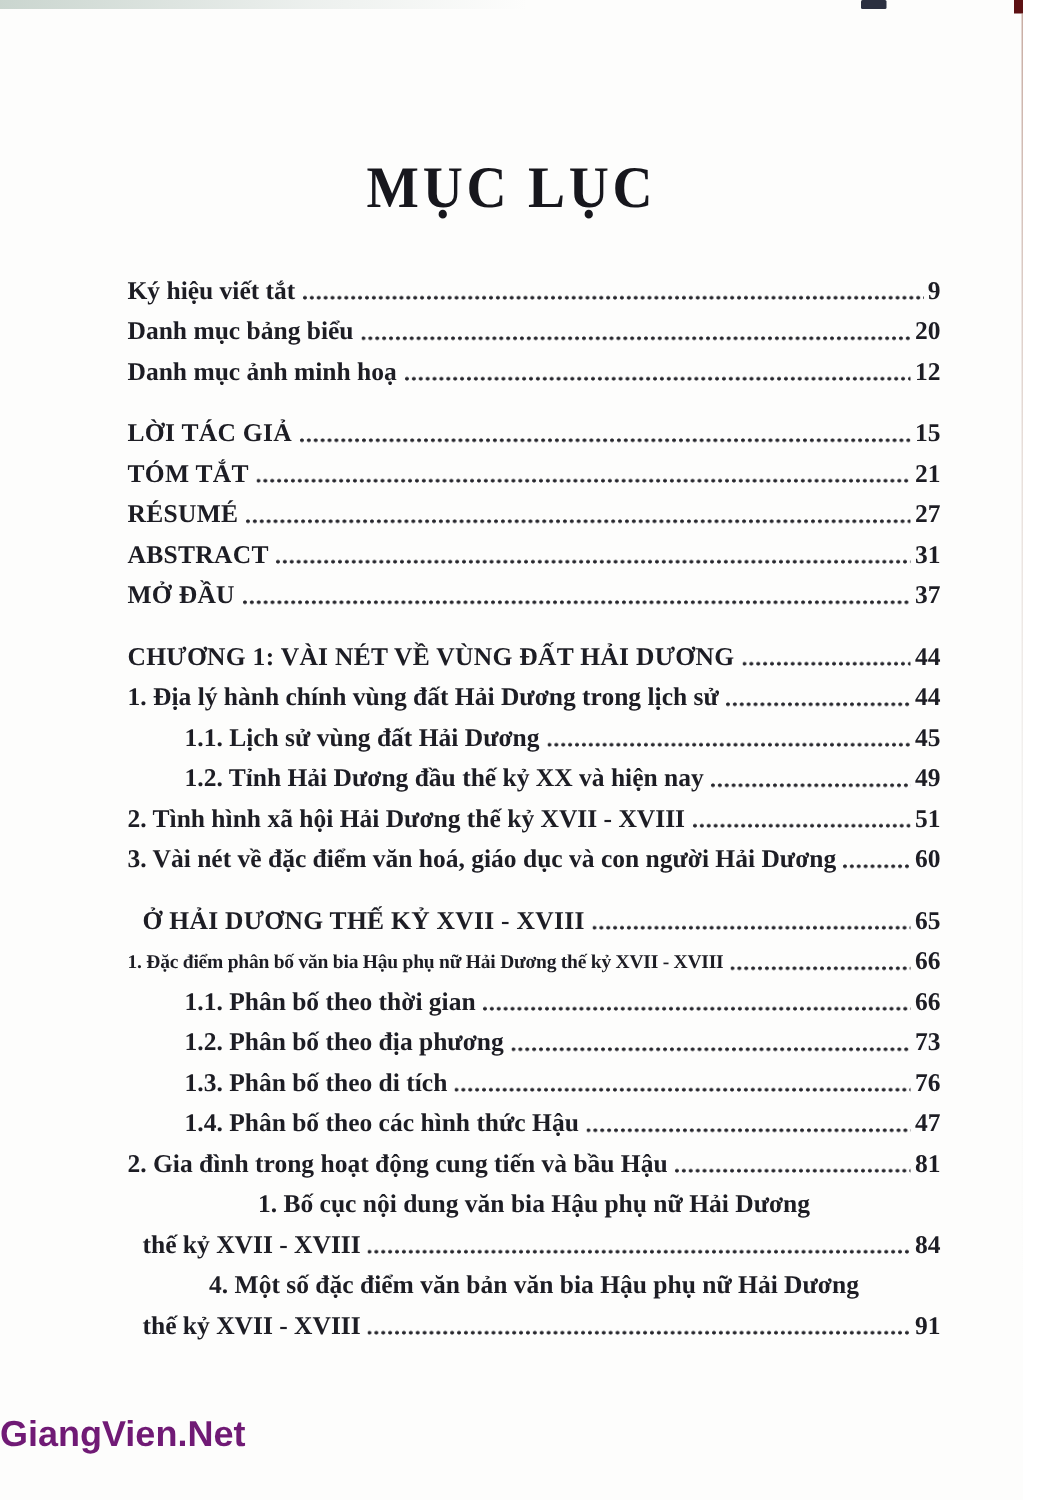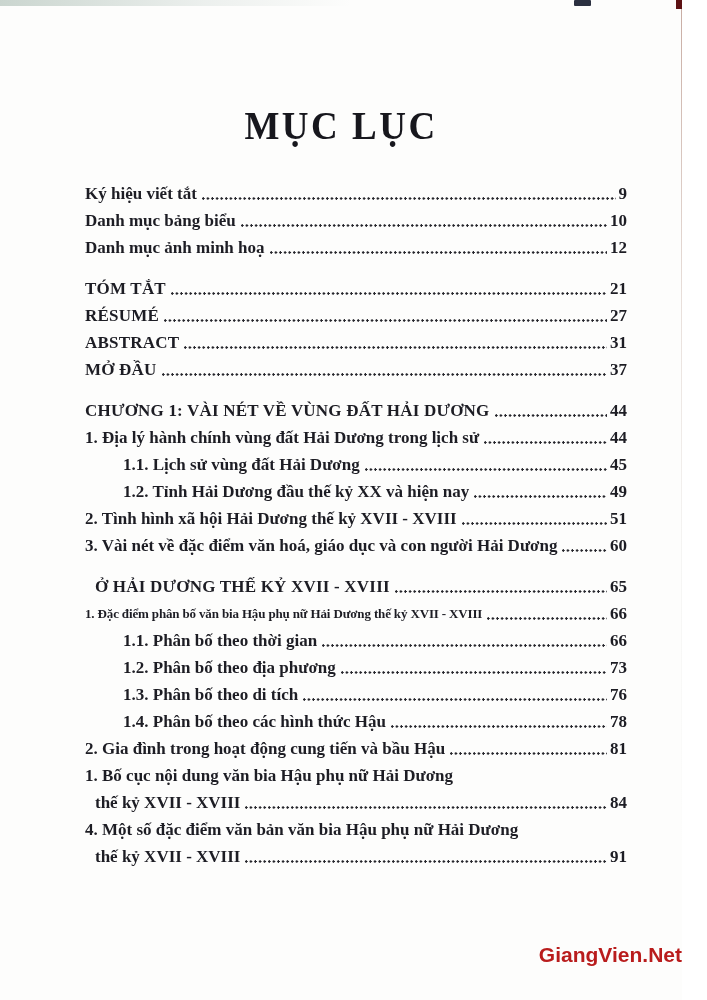--- a/index.html
+++ b/index.html
@@ -31,39 +31,40 @@
     text-align:center; font-size:37px; font-weight:bold;
     letter-spacing:2.5px; transform:scaleY(1.06);
     color:#17171d;
   }
   .toc { position:absolute; left:85px; top:177px; width:542px; }
   .grp { margin-bottom:14px; }
   .row {
     display:flex; align-items:flex-end;
     height:27px; font-size:17px; font-weight:bold;
     line-height:21px;
+    justify-content:center;
   }
   .lbl { white-space:nowrap; }
   .it .lbl { font-weight:bold; }
   .caps .lbl { letter-spacing:.2px; }
   .fit .lbl { font-size:13px; letter-spacing:-.15px; }
   .ind1 { padding-left:38px; }
   .indc { padding-left:10px; }
   .lead {
     flex:1 1 auto; height:3px; min-width:8px;
     margin:0 3px 4px 5px;
     background-image:radial-gradient(circle at 1.3px 1.5px, #26262c 1.05px, rgba(0,0,0,0) 1.4px);
     background-size:4.6px 3px; background-repeat:repeat-x;
   }
   .pg { white-space:nowrap; margin-bottom:0; }
   .watermark {
     position:absolute; top:943px; left:0; width:100%;
-    text-align:right;
+    text-align:left;
     font-family:"Liberation Sans","DejaVu Sans",sans-serif;
-    font-size:21px; font-weight:bold; color:#b91c1c;
+    font-size:24px; font-weight:bold; color:#701a75;
   }
 </style>
 </head>
 <body>
 
 <div class="page">
 
   <div class="scan-top-smudge"></div>
   <div class="scan-binder-mark"></div>
   <div class="scan-ribbon-mark"></div>
@@ -75,30 +76,35 @@
 
     <div class="grp">
       <div class="row">
         <span class="lbl">Ký hiệu viết tắt</span>
         <span class="lead"></span>
         <span class="pg">9</span>
       </div>
       <div class="row">
         <span class="lbl">Danh mục bảng biểu</span>
         <span class="lead"></span>
-        <span class="pg">10</span>
+        <span class="pg">20</span>
       </div>
       <div class="row">
         <span class="lbl">Danh mục ảnh minh hoạ</span>
         <span class="lead"></span>
         <span class="pg">12</span>
       </div>
     </div>
 
     <div class="grp">
+      <div class="row caps">
+        <span class="lbl">LỜI TÁC GIẢ</span>
+        <span class="lead"></span>
+        <span class="pg">15</span>
+      </div>
       <div class="row caps">
         <span class="lbl">TÓM TẮT</span>
         <span class="lead"></span>
         <span class="pg">21</span>
       </div>
       <div class="row caps">
         <span class="lbl">RÉSUMÉ</span>
         <span class="lead"></span>
         <span class="pg">27</span>
       </div>
@@ -169,21 +175,21 @@
         <span class="pg">73</span>
       </div>
       <div class="row it ind1">
         <span class="lbl">1.3. Phân bố theo di tích</span>
         <span class="lead"></span>
         <span class="pg">76</span>
       </div>
       <div class="row it ind1">
         <span class="lbl">1.4. Phân bố theo các hình thức Hậu</span>
         <span class="lead"></span>
-        <span class="pg">78</span>
+        <span class="pg">47</span>
       </div>
       <div class="row">
         <span class="lbl">2. Gia đình trong hoạt động cung tiến và bầu Hậu</span>
         <span class="lead"></span>
         <span class="pg">81</span>
       </div>
       <div class="row">
         <span class="lbl">1. Bố cục nội dung văn bia Hậu phụ nữ Hải Dương</span>
       </div>
       <div class="row indc">

